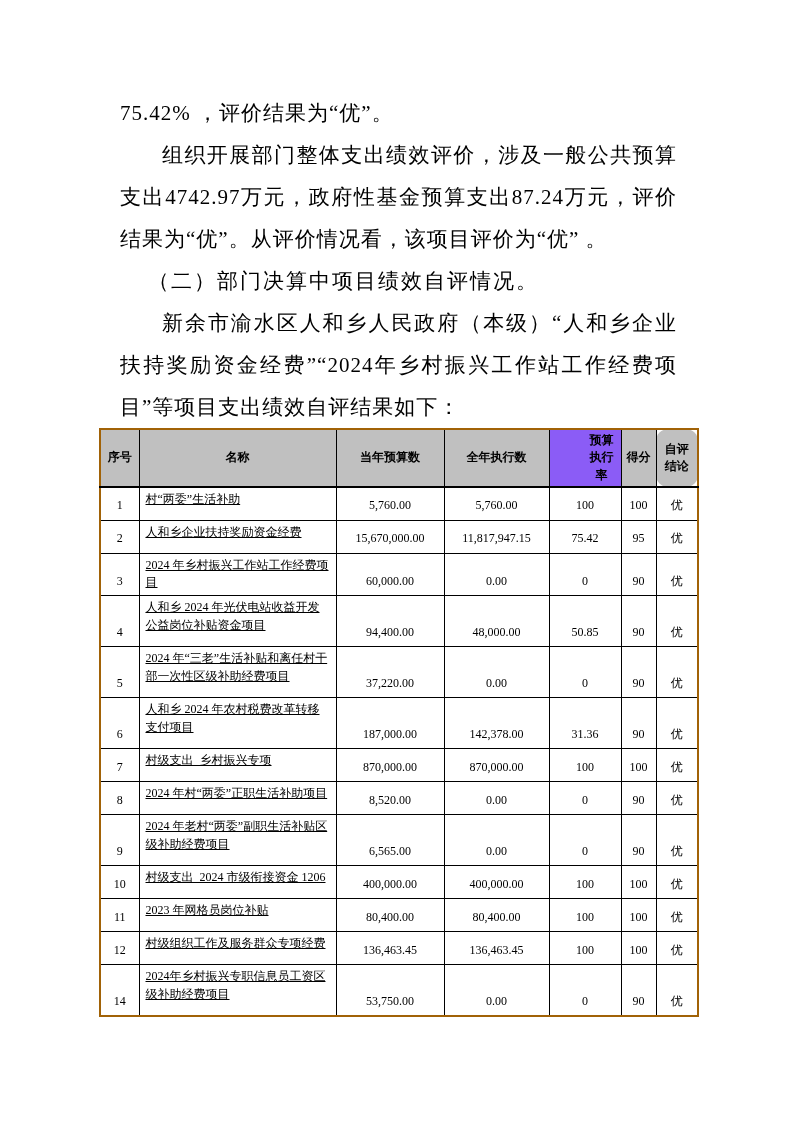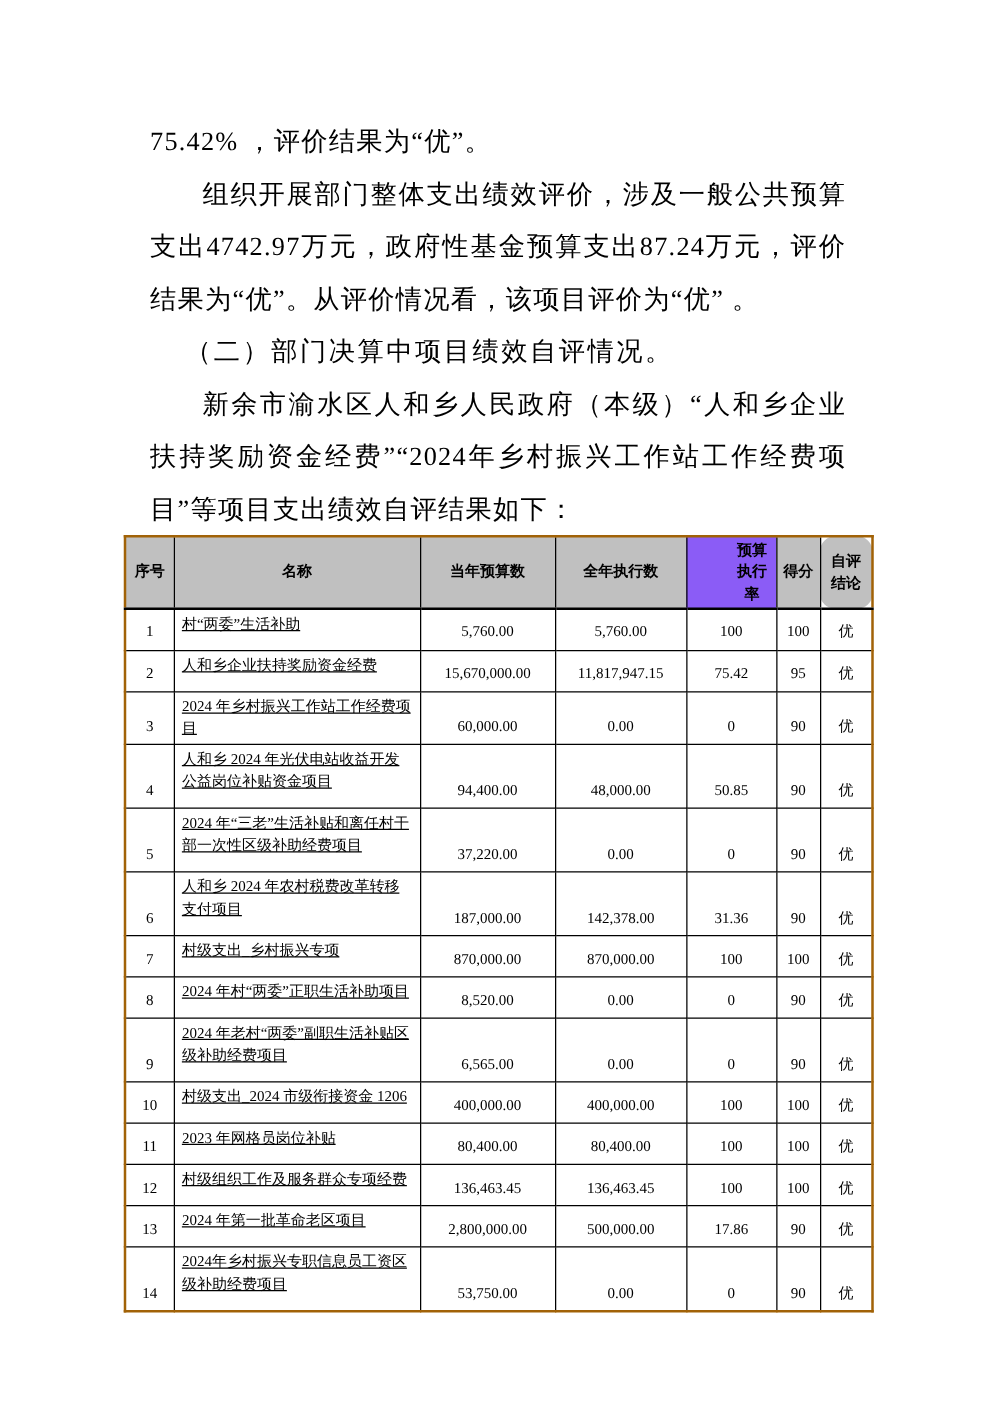--- a/index.html
+++ b/index.html
@@ -198,29 +198,20 @@
         </tr>
         <tr class="row">
           <td class="cell-num">12</td>
           <td class="cell-name">村级组织工作及服务群众专项经费</td>
           <td class="cell-num">136,463.45</td>
           <td class="cell-num">136,463.45</td>
           <td class="cell-num">100</td>
           <td class="cell-num">100</td>
           <td class="cell-num">优</td>
         </tr>
-        <tr class="row">
-          <td class="cell-num">13</td>
-          <td class="cell-name">2024 年第一批革命老区项目</td>
-          <td class="cell-num">2,800,000.00</td>
-          <td class="cell-num">500,000.00</td>
-          <td class="cell-num">17.86</td>
-          <td class="cell-num">90</td>
-          <td class="cell-num">优</td>
-        </tr>
         <tr class="row-tall">
           <td class="cell-num">14</td>
           <td class="cell-name">2024年乡村振兴专职信息员工资区级补助经费项目</td>
           <td class="cell-num">53,750.00</td>
           <td class="cell-num">0.00</td>
           <td class="cell-num">0</td>
           <td class="cell-num">90</td>
           <td class="cell-num">优</td>
         </tr>
       </tbody>

